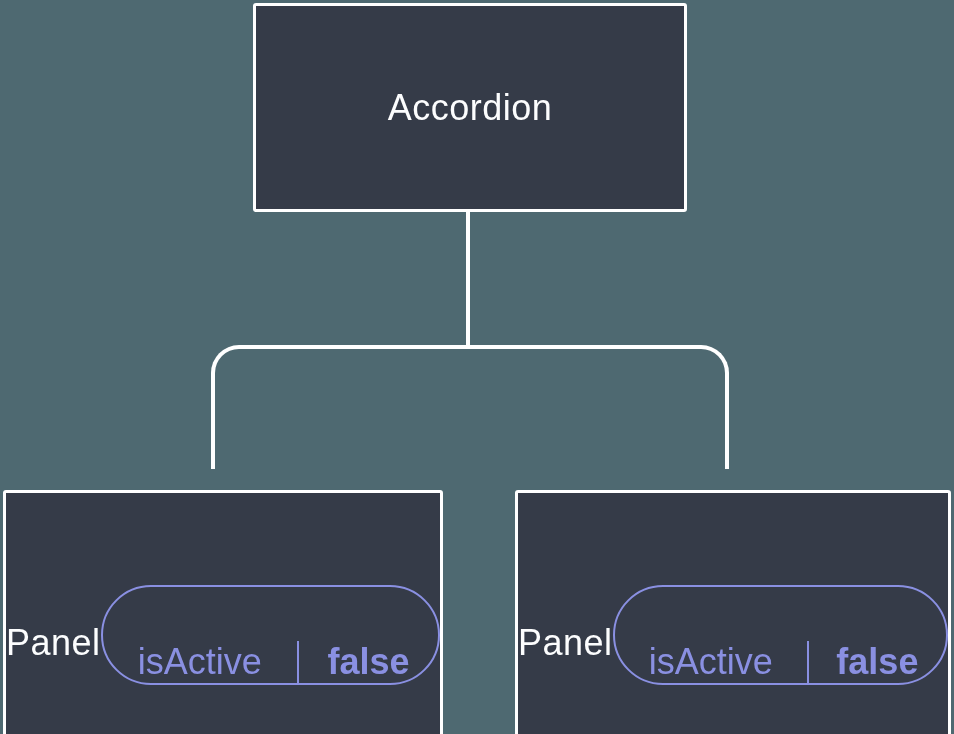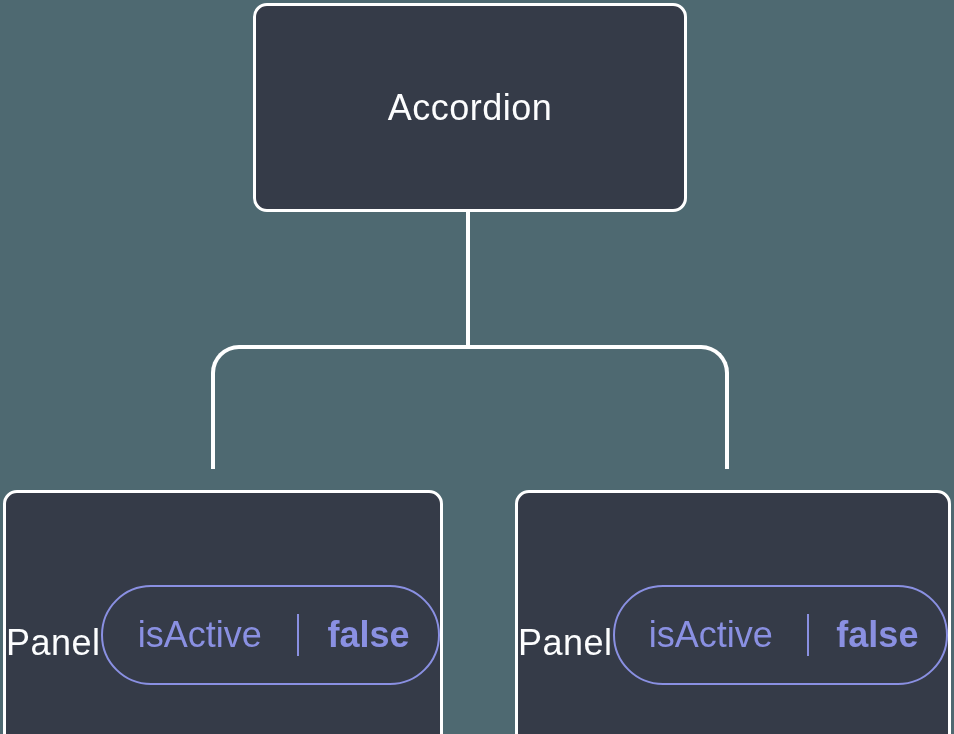--- a/index.html
+++ b/index.html
@@ -13,21 +13,21 @@
     height: 734px;
     overflow: hidden;
     background: var(--background, #4E6971);
     font-family: "Liberation Sans", "DejaVu Sans", sans-serif;
   }
   .node {
     position: absolute;
     box-sizing: border-box;
     background: var(--node-fill, #353B48);
     border: 3px solid var(--node-border, #FFFFFF);
-    border-radius: 14px;
+    border-radius: 3px;
   }
   .root-node {
     left: 253px;
     top: 3px;
     width: 434px;
     height: 209px;
     display: flex;
     align-items: center;
     justify-content: center;
   }
@@ -78,21 +78,21 @@
     letter-spacing: 0.5px;
   }
   .state-pill {
     margin-top: 28px;
     box-sizing: border-box;
     width: 370px;
     height: 100px;
     border: 2px solid var(--state-accent, #8A90E2);
     border-radius: 50px;
     display: flex;
-    align-items: center;
+    align-items: flex-end;
     overflow: hidden;
   }
   .state-cell {
     display: flex;
     align-items: center;
     justify-content: center;
     color: var(--state-accent, #8A90E2);
     font-size: 36px;
     font-weight: 400;
   }

